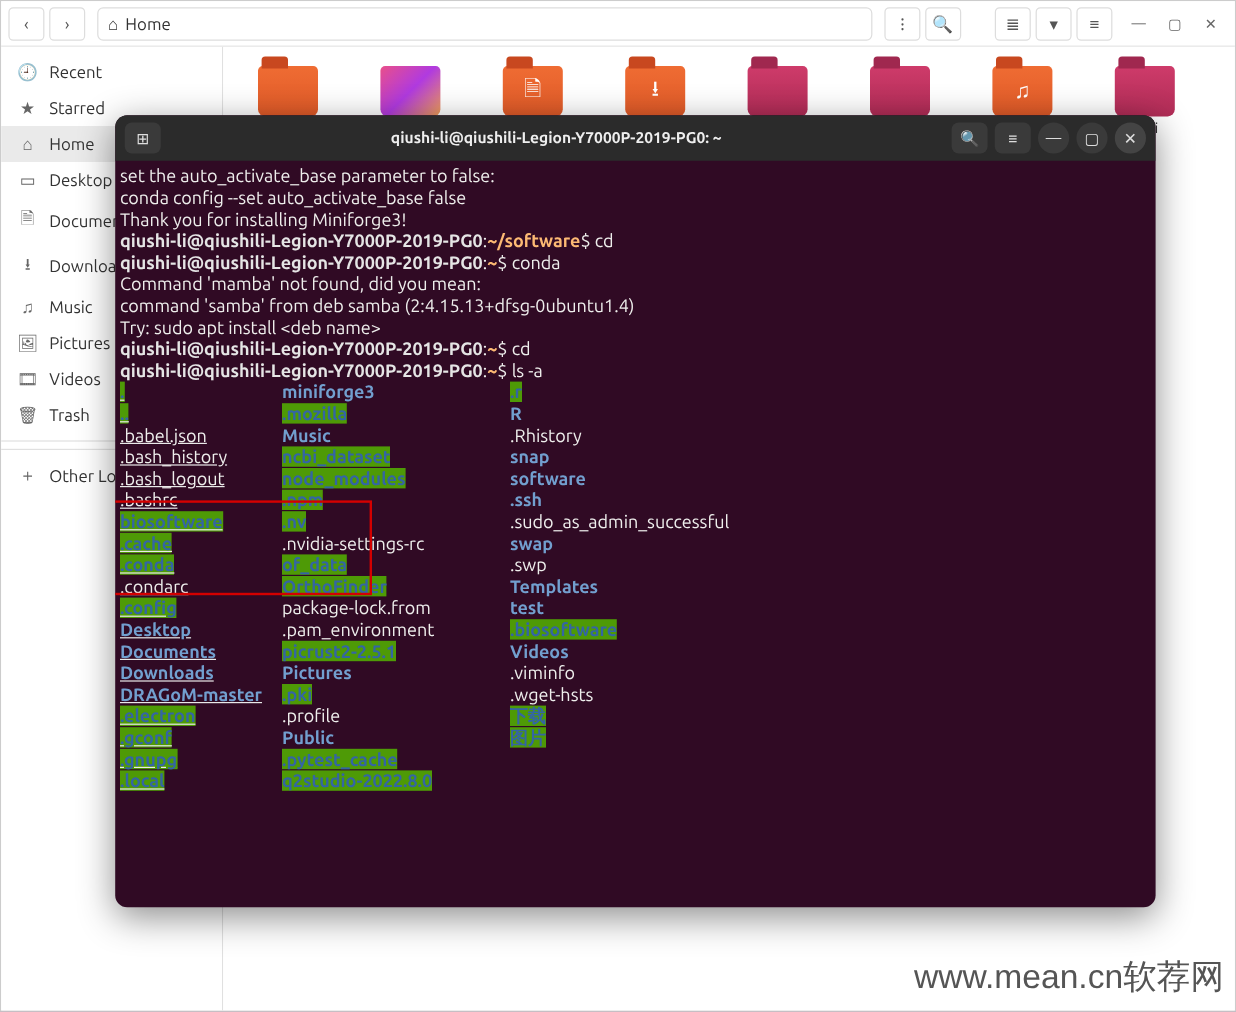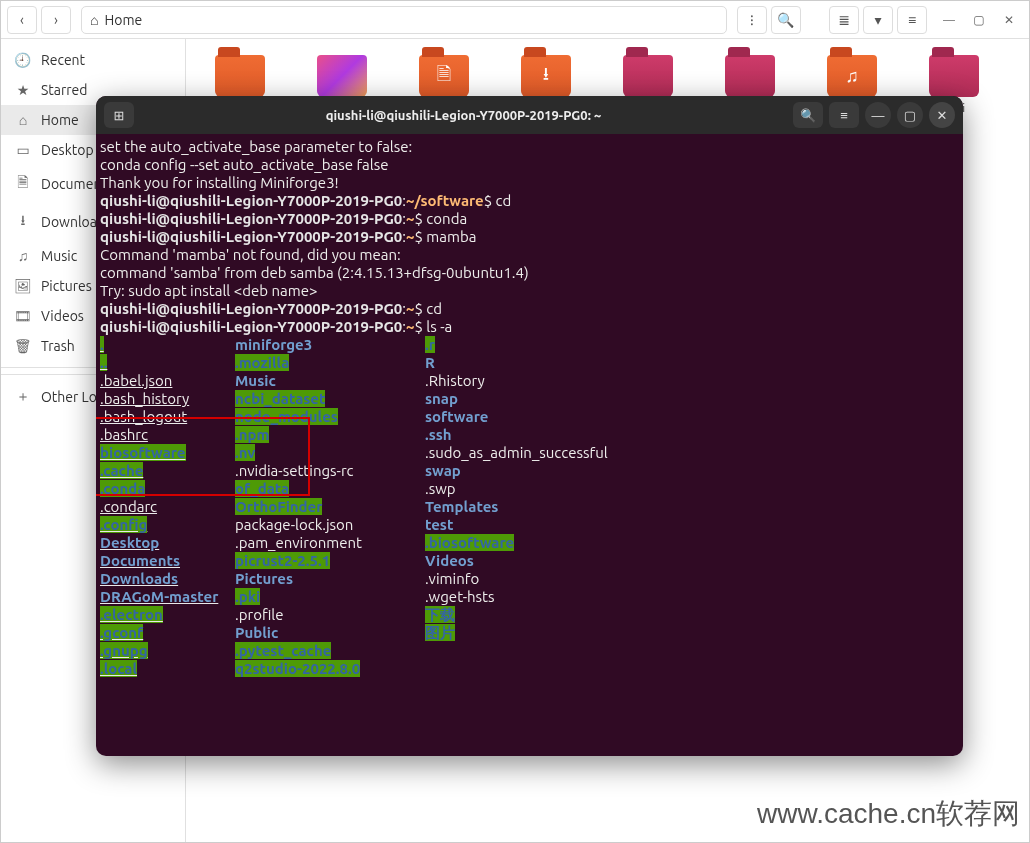--- a/index.html
+++ b/index.html
@@ -197,21 +197,20 @@
     </div>
   </div>
   <div class="term-body" id="term-body">
       <div class="white">   set the auto_activate_base parameter to false: </div>
       <div class="white"></div>
       <div class="white">conda config --set auto_activate_base false</div>
       <div class="white"></div>
       <div class="white">Thank you for installing Miniforge3!</div>
       <div><span class="green">qiushi-li@qiushili-Legion-Y7000P-2019-PG0</span><span class="white">:</span><span class="cyan">~/software</span><span class="white">$ cd</span></div>
       <div><span class="green">qiushi-li@qiushili-Legion-Y7000P-2019-PG0</span><span class="white">:</span><span class="cyan">~</span><span class="white">$ conda</span></div>
-      <div><span class="green">qiushi-li@qiushili-Legion-Y7000P-2019-PG0</span><span class="white">:</span><span class="cyan">~</span><span class="white">$ mamba</span></div>
       <div class="white">Command 'mamba' not found, did you mean:</div>
       <div class="white">  command 'samba' from deb samba (2:4.15.13+dfsg-0ubuntu1.4)</div>
       <div class="white">Try: sudo apt install &lt;deb name&gt;</div>
       <div><span class="green">qiushi-li@qiushili-Legion-Y7000P-2019-PG0</span><span class="white">:</span><span class="cyan">~</span><span class="white">$ cd</span></div>
       <div><span class="green">qiushi-li@qiushili-Legion-Y7000P-2019-PG0</span><span class="white">:</span><span class="cyan">~</span><span class="white">$ ls -a</span></div>
       <div><span class="col c1"><span class="hl"><span class="blue-bold">.</span></span>
 <span class="hl"><span class="blue-bold">..</span></span>
 <span class="white">.babel.json</span>
 <span class="white">.bash_history</span>
 <span class="white">.bash_logout</span>
@@ -232,21 +231,21 @@
 </span><span class="col c2"><span class="blue">miniforge3</span>
 <span class="hl"><span class="blue-bold">.mozilla</span></span>
 <span class="blue">Music</span>
 <span class="hl"><span class="blue-bold">ncbi_dataset</span></span>
 <span class="hl"><span class="blue-bold">node_modules</span></span>
 <span class="hl"><span class="blue-bold">.npm</span></span>
 <span class="hl"><span class="blue-bold">.nv</span></span>
 <span class="white">.nvidia-settings-rc</span>
 <span class="hl"><span class="blue-bold">of_data</span></span>
 <span class="hl"><span class="blue-bold">OrthoFinder</span></span>
-<span class="white">package-lock.json</span>
+<span class="white">package-lock.from</span>
 <span class="white">.pam_environment</span>
 <span class="hl"><span class="blue-bold">picrust2-2.5.1</span></span>
 <span class="blue">Pictures</span>
 <span class="hl"><span class="blue-bold">.pki</span></span>
 <span class="white">.profile</span>
 <span class="blue">Public</span>
 <span class="hl"><span class="blue-bold">.pytest_cache</span></span>
 <span class="hl"><span class="blue-bold">q2studio-2022.8.0</span></span>
 </span><span class="col c3"><span class="hl"><span class="blue-bold">.r</span></span>
 <span class="blue">R</span>
@@ -263,13 +262,13 @@
 <span class="blue">Videos</span>
 <span class="white">.viminfo</span>
 <span class="white">.wget-hsts</span>
 <span class="hl"><span class="blue-bold">下载</span></span>
 <span class="hl"><span class="blue-bold">图片</span></span>
 </span></div>
       <div class="redbox" style="left:-13px; top:283px; width:227px; height:79px;"></div>
     </div>
 </div>
 
-<div class="watermark">www.cache.cn软荐网</div>
+<div class="watermark">www.mean.cn软荐网</div>
 
 </body></html>

